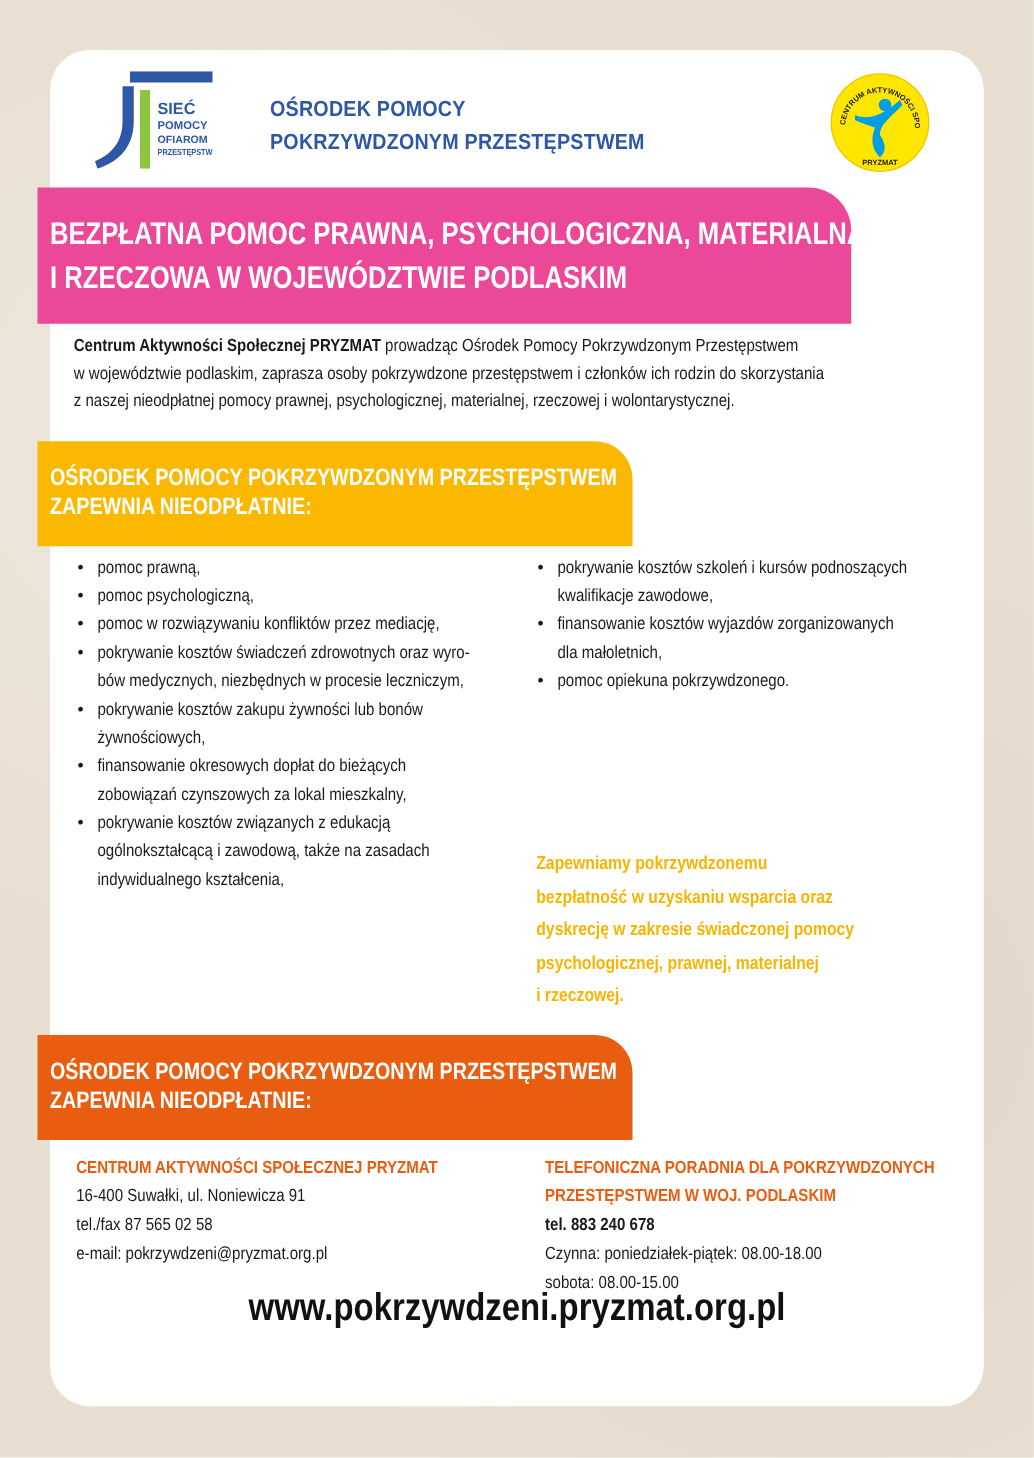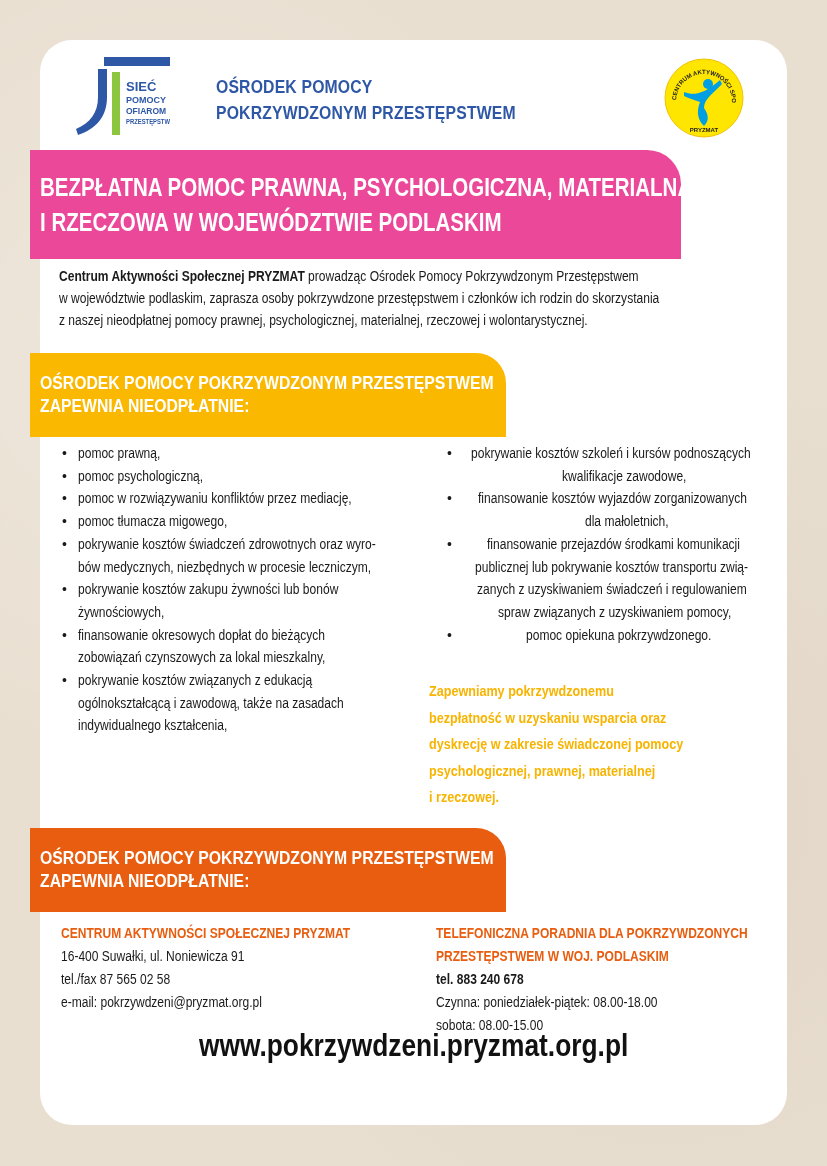--- a/index.html
+++ b/index.html
@@ -65,21 +65,21 @@
     .list {
       position: absolute; list-style: none;
       font-size: 14px; line-height: 22.7px; color: #1a1a1a;
     }
     .list li { position: relative; padding-left: 18px; }
     .list li::before {
       content: "•"; position: absolute; left: 2px; top: 0;
     }
     .list .t { display: inline-block; transform: scaleX(0.86); transform-origin: left top; white-space: nowrap; }
     .list-left { left: 60px; top: 442px; width: 360px; }
-    .list-right { left: 445px; top: 442px; width: 360px; text-align: center; }
+    .list-right { left: 428px; top: 442px; width: 360px; }
 
     .promise {
       position: absolute; left: 429px; top: 678px;
       color: #f7b400; font-weight: bold; font-size: 15px; line-height: 26.5px;
       transform: scaleX(0.84); transform-origin: left top; white-space: nowrap;
     }
 
     
     .contact { position: absolute; font-size: 14px; line-height: 23px; color: #1a1a1a; }
     .contact .h {
@@ -147,30 +147,28 @@
   <div class="title">
     <div>OŚRODEK POMOCY POKRZYWDZONYM PRZESTĘPSTWEM</div>
     <div>ZAPEWNIA NIEODPŁATNIE:</div>
   </div>
 </div>
 
 <ul class="list list-left" id="list-left">
     <li><span class="t">pomoc prawną,</span></li>
     <li><span class="t">pomoc psychologiczną,</span></li>
     <li><span class="t">pomoc w rozwiązywaniu konfliktów przez mediację,</span></li>
-    <li><span class="t">pomoc tłumacza migowego,</span></li>
     <li><span class="t">pokrywanie kosztów świadczeń zdrowotnych oraz wyro-</span><br><span class="t">bów medycznych, niezbędnych w procesie leczniczym,</span></li>
     <li><span class="t">pokrywanie kosztów zakupu żywności lub bonów</span><br><span class="t">żywnościowych,</span></li>
     <li><span class="t">finansowanie okresowych dopłat do bieżących</span><br><span class="t">zobowiązań czynszowych za lokal mieszkalny,</span></li>
     <li><span class="t">pokrywanie kosztów związanych z edukacją</span><br><span class="t">ogólnokształcącą i zawodową, także na zasadach</span><br><span class="t">indywidualnego kształcenia,</span></li>
   </ul>
 <ul class="list list-right" id="list-right">
     <li><span class="t">pokrywanie kosztów szkoleń i kursów podnoszących</span><br><span class="t">kwalifikacje zawodowe,</span></li>
     <li><span class="t">finansowanie kosztów wyjazdów zorganizowanych</span><br><span class="t">dla małoletnich,</span></li>
-    <li><span class="t">finansowanie przejazdów środkami komunikacji</span><br><span class="t">publicznej lub pokrywanie kosztów transportu zwią-</span><br><span class="t">zanych z uzyskiwaniem świadczeń i regulowaniem</span><br><span class="t">spraw związanych z uzyskiwaniem pomocy,</span></li>
     <li><span class="t">pomoc opiekuna pokrzywdzonego.</span></li>
   </ul>
 
 <div class="promise">
   <div>Zapewniamy pokrzywdzonemu</div>
   <div>bezpłatność w uzyskaniu wsparcia oraz</div>
   <div>dyskrecję w zakresie świadczonej pomocy</div>
   <div>psychologicznej, prawnej, materialnej</div>
   <div>i rzeczowej.</div>
 </div>

